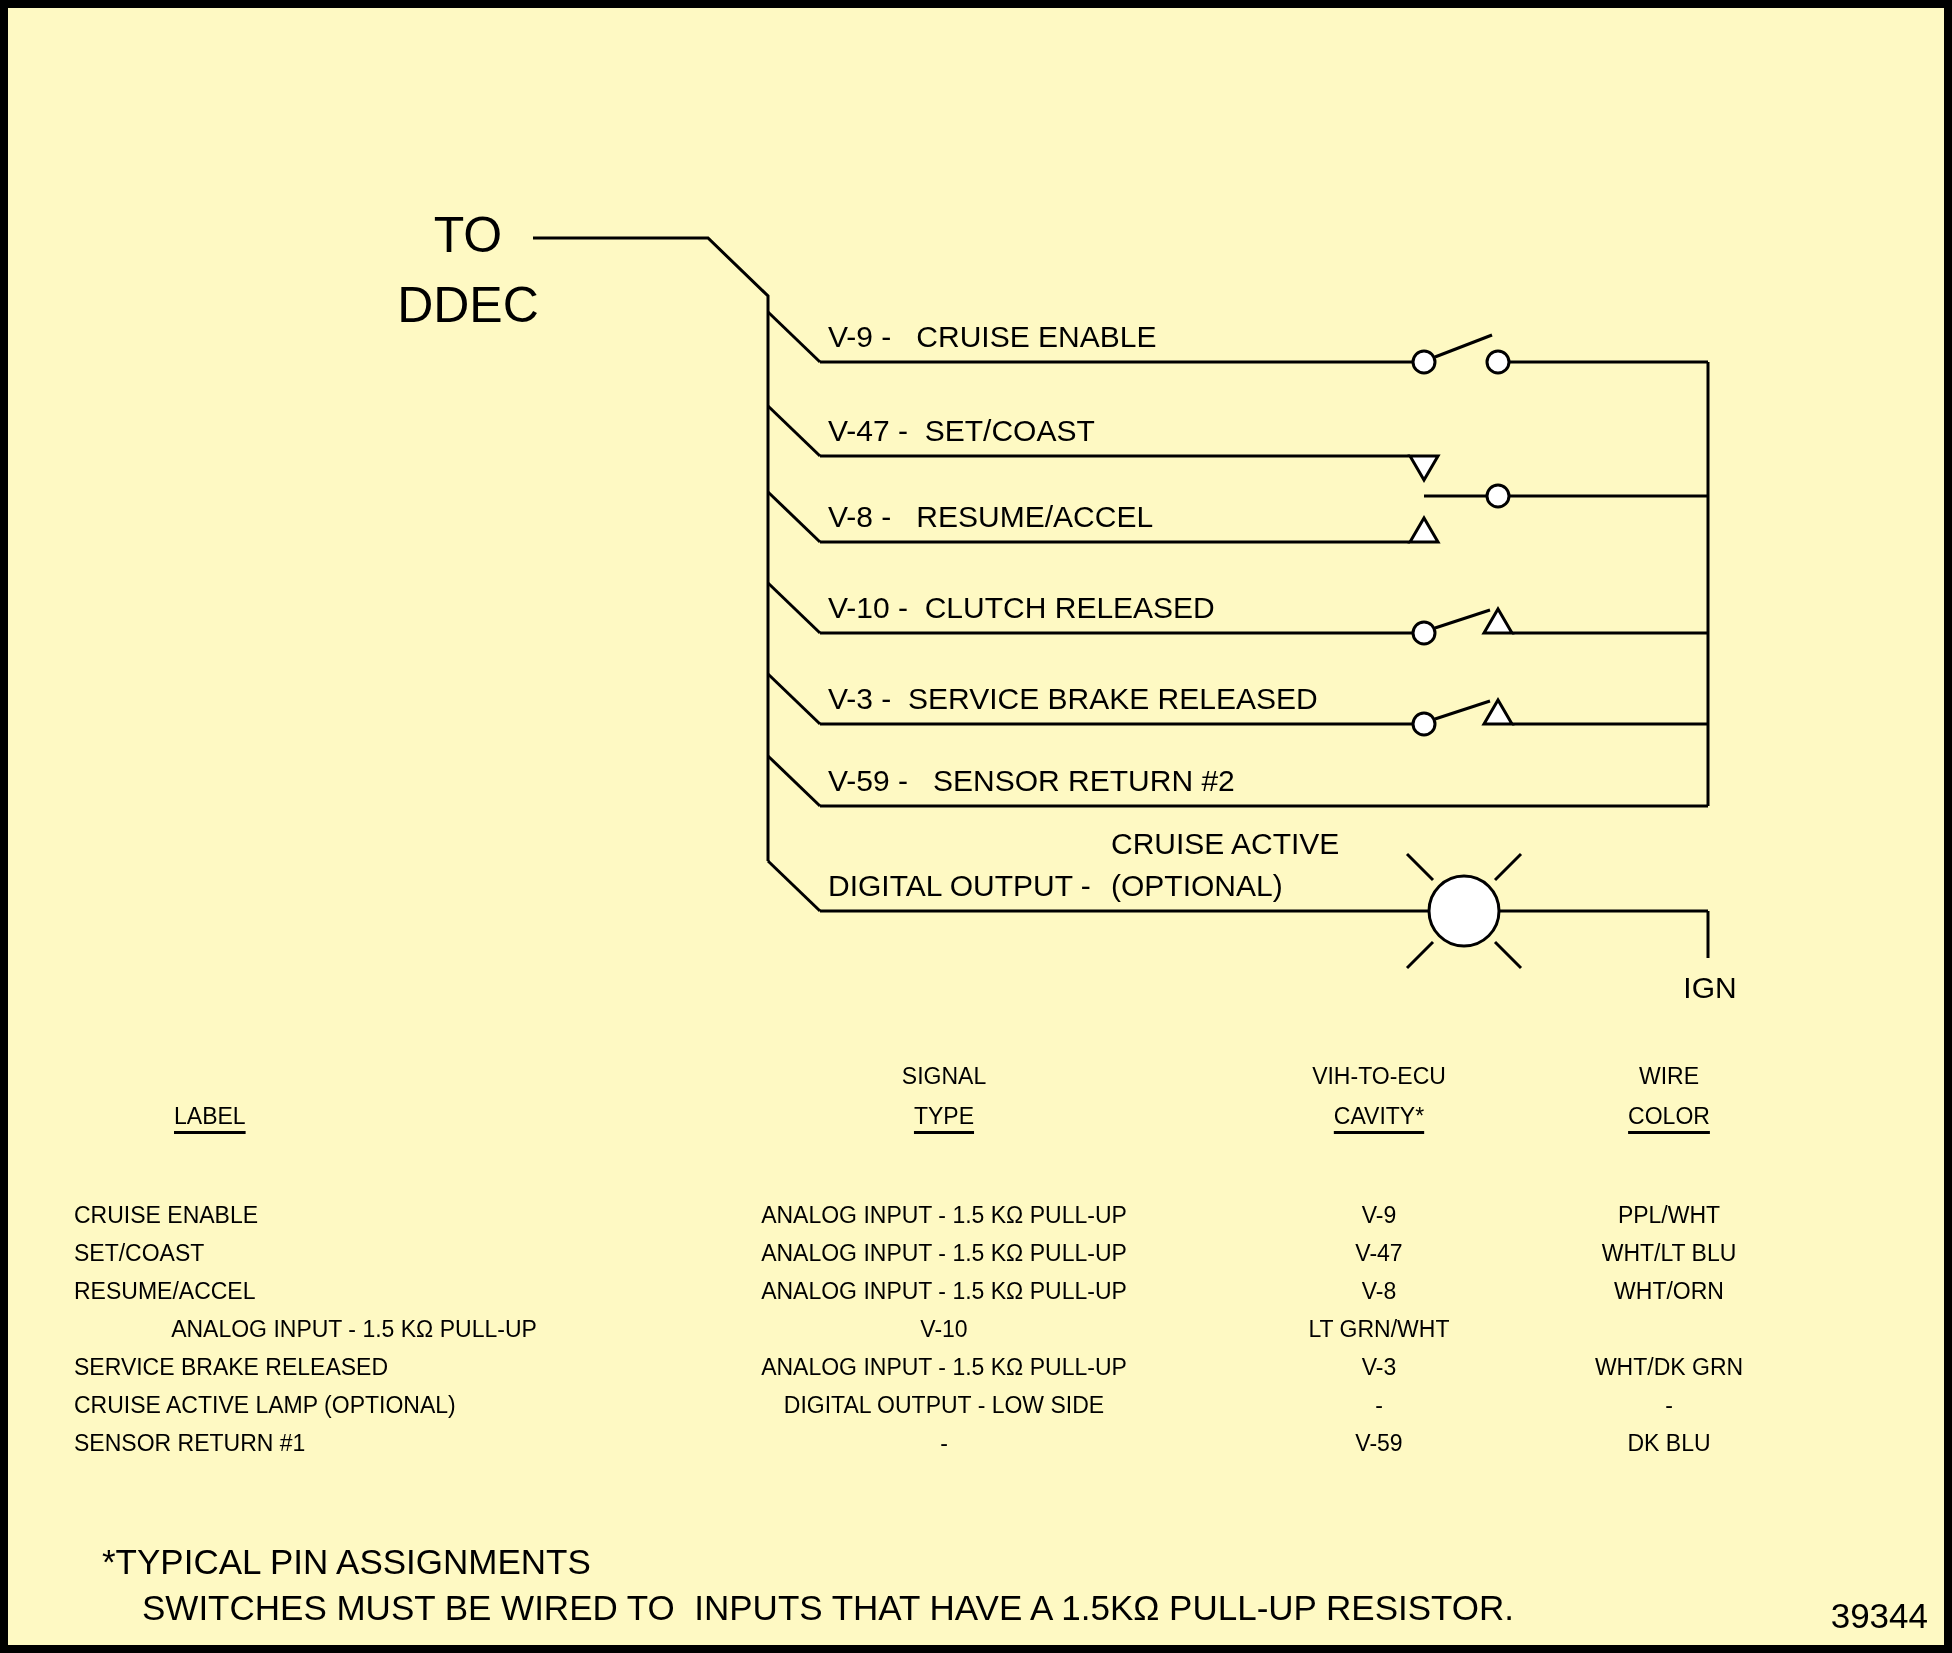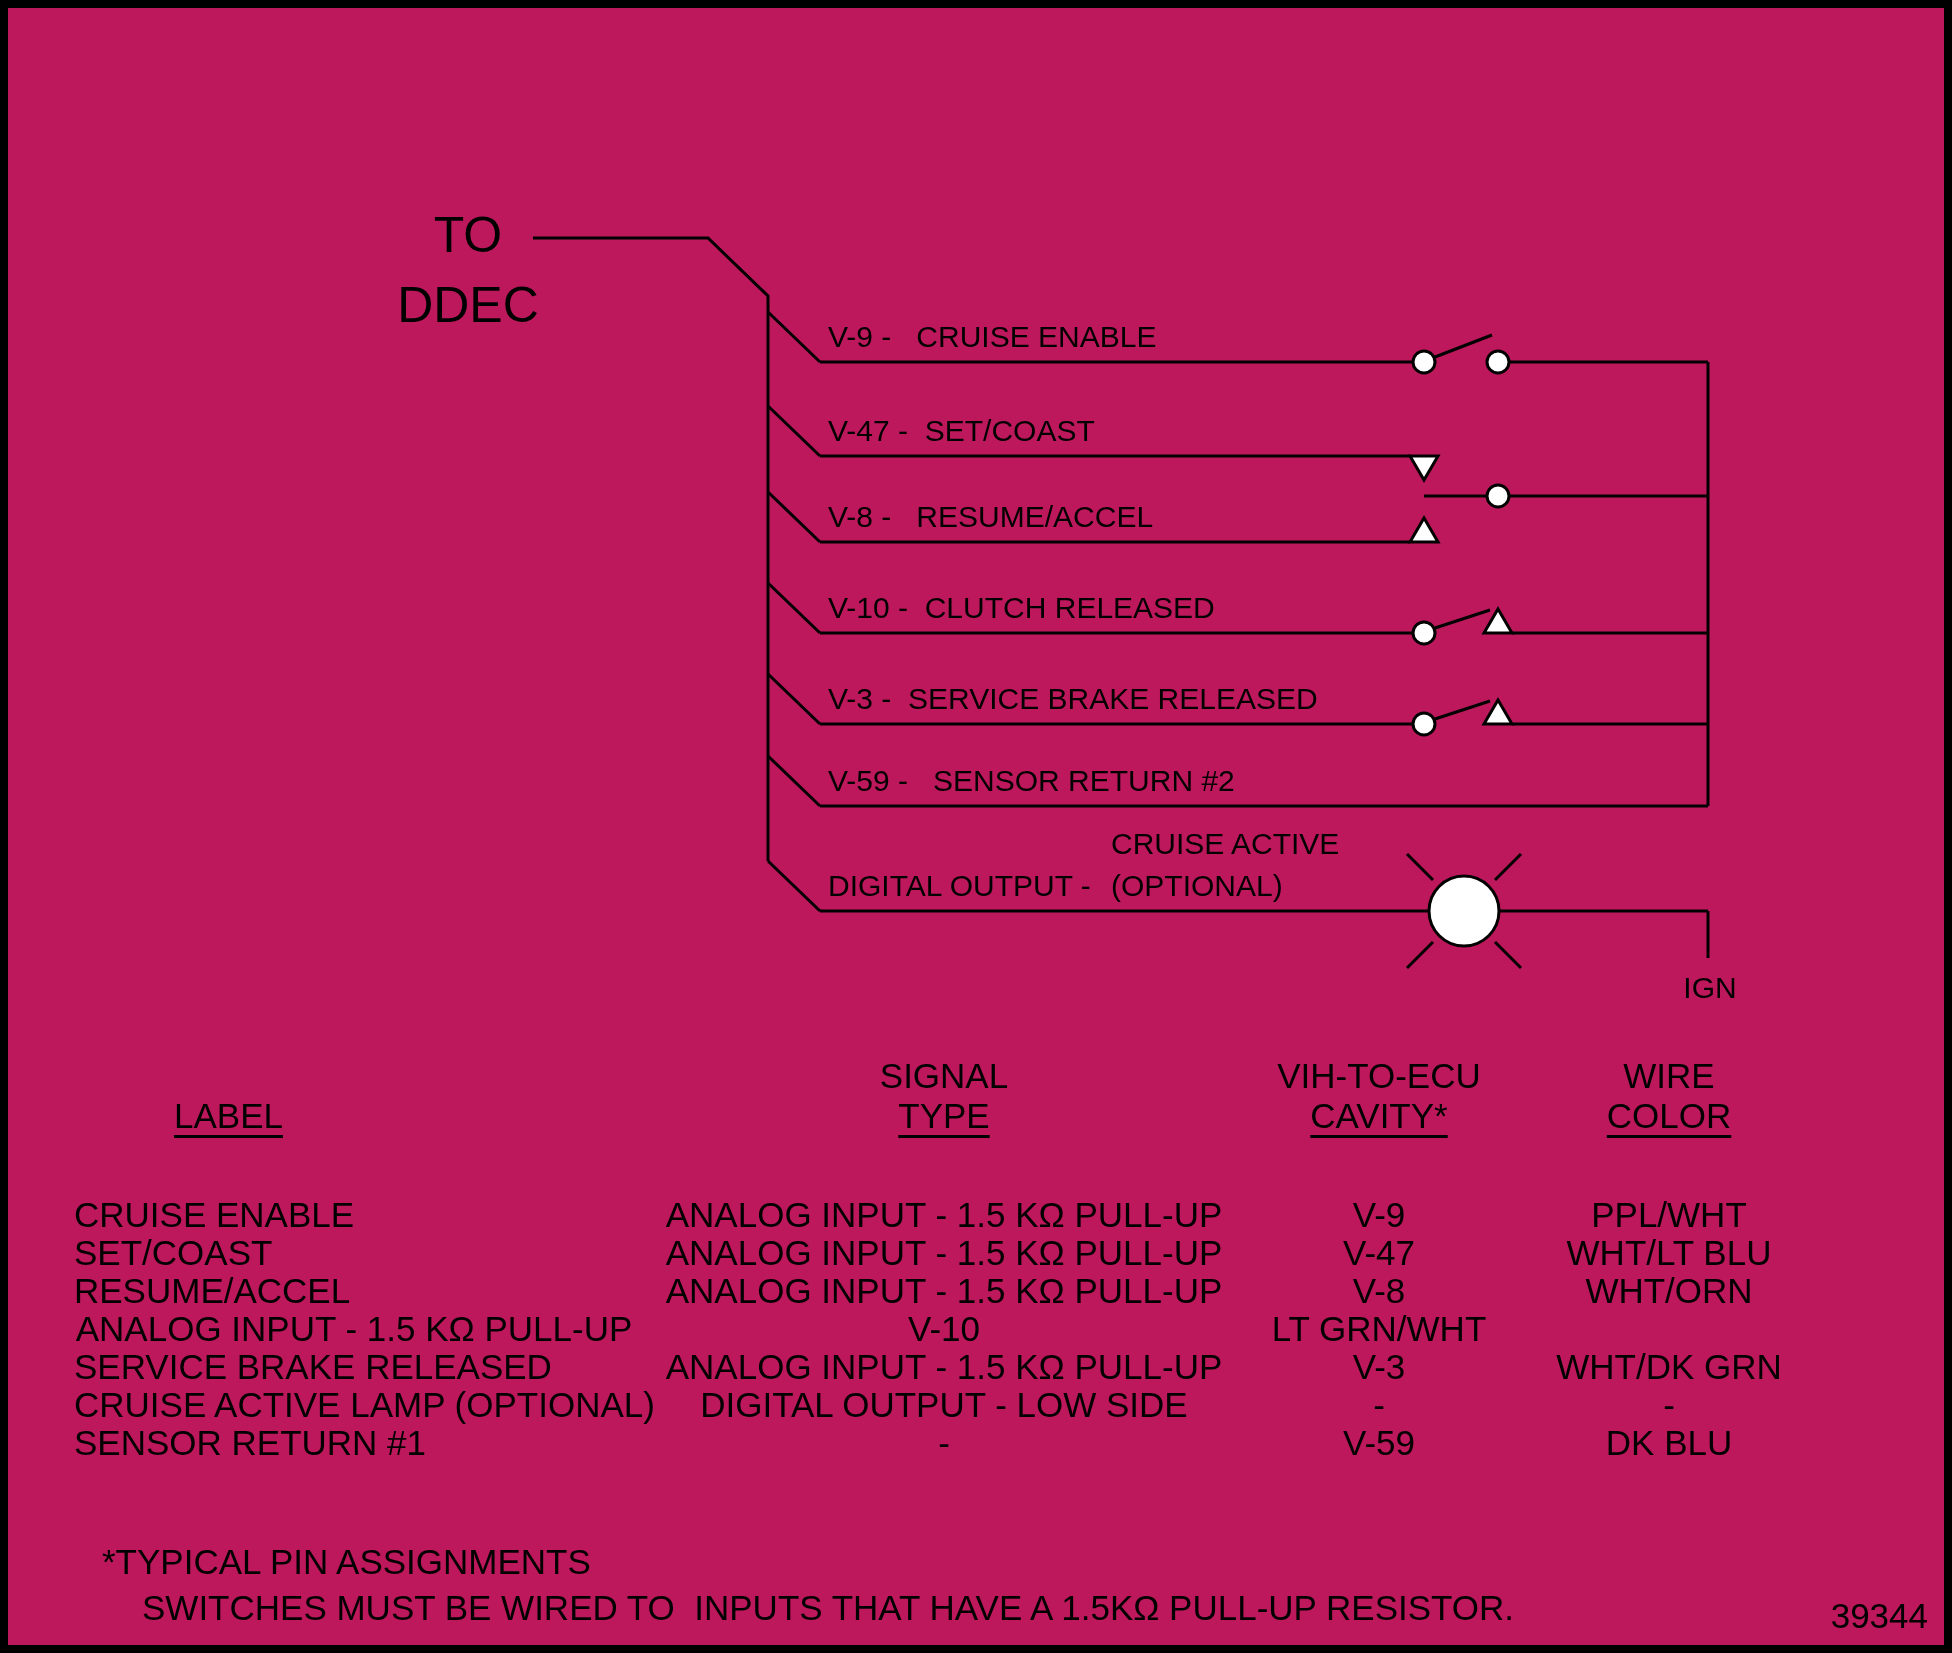--- a/index.html
+++ b/index.html
@@ -1,20 +1,20 @@
 <!DOCTYPE html>
 <html><head>
 <meta charset="utf-8">
 <style>
   html, body { margin: 0; padding: 0; background: #888; }
   #page {
     position: relative;
     width: 1952px;
     height: 1653px;
-    background: #be185d;
+    background: #fef9c3;
     border: 8px solid #000;
     box-sizing: border-box;
     font-family: "Liberation Sans", sans-serif;
     color: #000;
     overflow: hidden;
   }
   #schematic-svg { position: absolute; left: 0; top: 0; }
   .lbl {
     position: absolute;
     font-size: 30px;
@@ -31,21 +31,21 @@
     position: absolute;
     left: 66px;
     top: 1048px;
     width: 1760px;
   }
   .tgrid {
     display: grid;
     grid-template-columns: 560px 620px 250px 330px;
   }
   .hcell, .cell {
-    font-size: 35px;
+    font-size: 23px;
     line-height: 40px;
     white-space: pre;
   }
   .cell { line-height: 38px; height: 38px; }
   .center { text-align: center; }
   .left { text-align: left; }
   .ul {
     text-decoration: underline;
     text-underline-offset: 7px;
     text-decoration-thickness: 2.5px;

